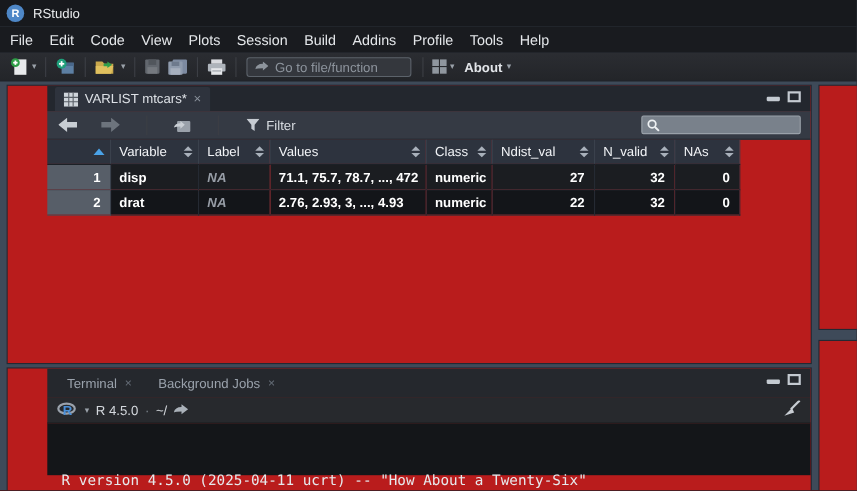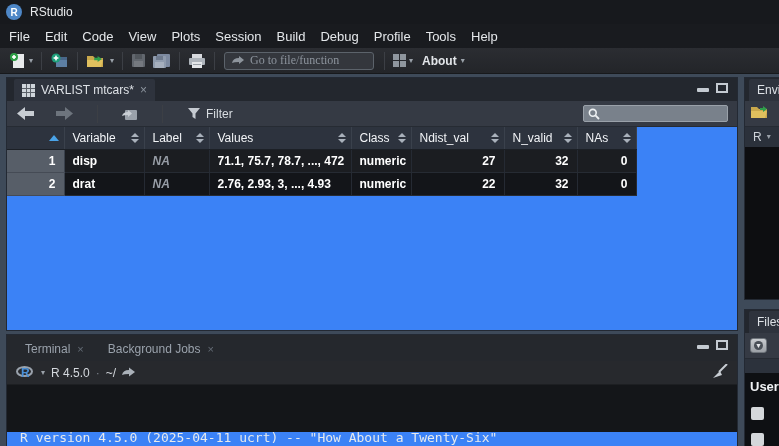--- a/index.html
+++ b/index.html
@@ -14,28 +14,28 @@
   
   .menubar { position: absolute; top: 24px; left: 0; right: 0; height: 24px; background: #191b1f; display: flex; align-items: center; padding-left: 9px; gap: 15px; font-size: 13px; color: #e4e7ea; }
   .menu-item { cursor: default; }
 
   
   .toolbar { position: absolute; top: 48px; left: 0; right: 0; height: 26px; background: linear-gradient(#2b2d32, #232529); border-bottom: 1px solid #17191c; display: flex; align-items: center; padding-left: 6px; }
   .tsep { width: 1px; height: 18px; background: #3c3f45; margin: 0 5px; flex: none; }
   .tbtn { display: flex; align-items: center; gap: 3px; padding: 0 3px; flex: none; }
   .caret { font-size: 8px; color: #9aa1a9; line-height: 1; }
   .goto-box { width: 150px; height: 18px; background: #34373d; border: 1px solid #5c636b; border-radius: 3px; display: flex; align-items: center; gap: 6px; padding: 0 7px; margin-left: 4px; }
-  .goto-box input { flex: 1; min-width: 0; background: transparent; border: none; outline: none; font-size: 12px; color: #c6ccd2; font-family: Liberation Serif, serif; }
+  .goto-box input { flex: 1; min-width: 0; background: transparent; border: none; outline: none; font-size: 12px; color: #c6ccd2; font-family: Liberation Sans, sans-serif; }
   .goto-box input::placeholder { color: #8d949d; }
   .grid4 { display: grid; grid-template-columns: 6px 6px; grid-template-rows: 6px 6px; gap: 1px; }
   .grid4 span { background: #8f969e; }
   .addins-label { font-size: 12px; color: #e2e5e9; font-weight: bold; margin: 0 4px 0 6px; }
 
   
-  .pane { position: absolute; background: #3b82f6; overflow: hidden; box-shadow: 0 0 0 1px #232933; }
+  .pane { position: absolute; background: #b91c1c; overflow: hidden; box-shadow: 0 0 0 1px #232933; padding-left: 36px; }
   .data-pane { left: 7px; top: 78px; width: 730px; height: 252px; }
   .console-pane { left: 7px; top: 335px; width: 730px; height: 111px; }
   .env-pane { left: 745px; top: 78px; width: 34px; height: 221px; }
   .files-pane { left: 745px; top: 310px; width: 34px; height: 136px; }
 
   .tabstrip { height: 23px; background: #23272e; display: flex; align-items: flex-end; position: relative; }
   .src-tab { height: 22px; margin-left: 7px; background: #2e333d; border-radius: 2px 2px 0 0; display: flex; align-items: center; gap: 6px; padding: 0 8px; font-size: 12px; color: #dde1e6; }
   .close-x { color: #8b939d; font-size: 12px; line-height: 1; }
   .minmax { position: absolute; right: 9px; top: 5px; display: flex; gap: 7px; align-items: flex-end; }
   .min-btn { width: 12px; height: 4px; background: #c4cad1; border-radius: 1px; margin-bottom: 1px; }
@@ -99,21 +99,21 @@
   </div>
 
   <div class="menubar">
     <span class="menu-item">File</span>
     <span class="menu-item">Edit</span>
     <span class="menu-item">Code</span>
     <span class="menu-item">View</span>
     <span class="menu-item">Plots</span>
     <span class="menu-item">Session</span>
     <span class="menu-item">Build</span>
-    <span class="menu-item">Debug</span>
+    <span class="menu-item">Addins</span>
     <span class="menu-item">Profile</span>
     <span class="menu-item">Tools</span>
     <span class="menu-item">Help</span>
   </div>
 
   <div class="toolbar">
     <span class="tbtn">
       <svg width="17" height="18">
           <rect x="4" y="2" width="11" height="14" fill="#e8eaec"></rect>
           <circle cx="5" cy="5" r="4" fill="#2e9e46"></circle>

